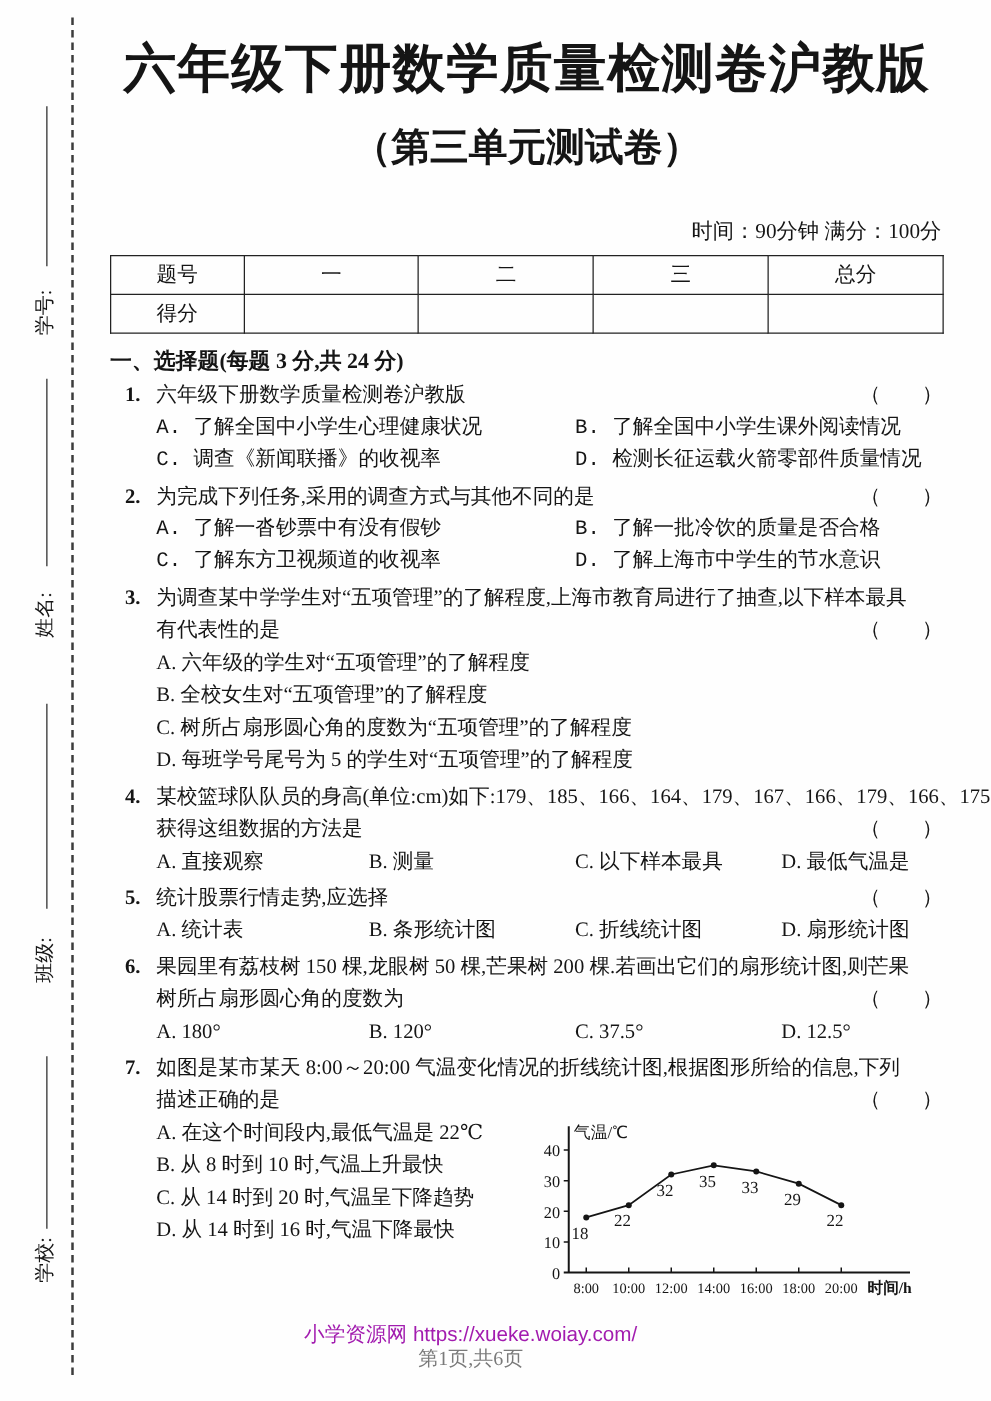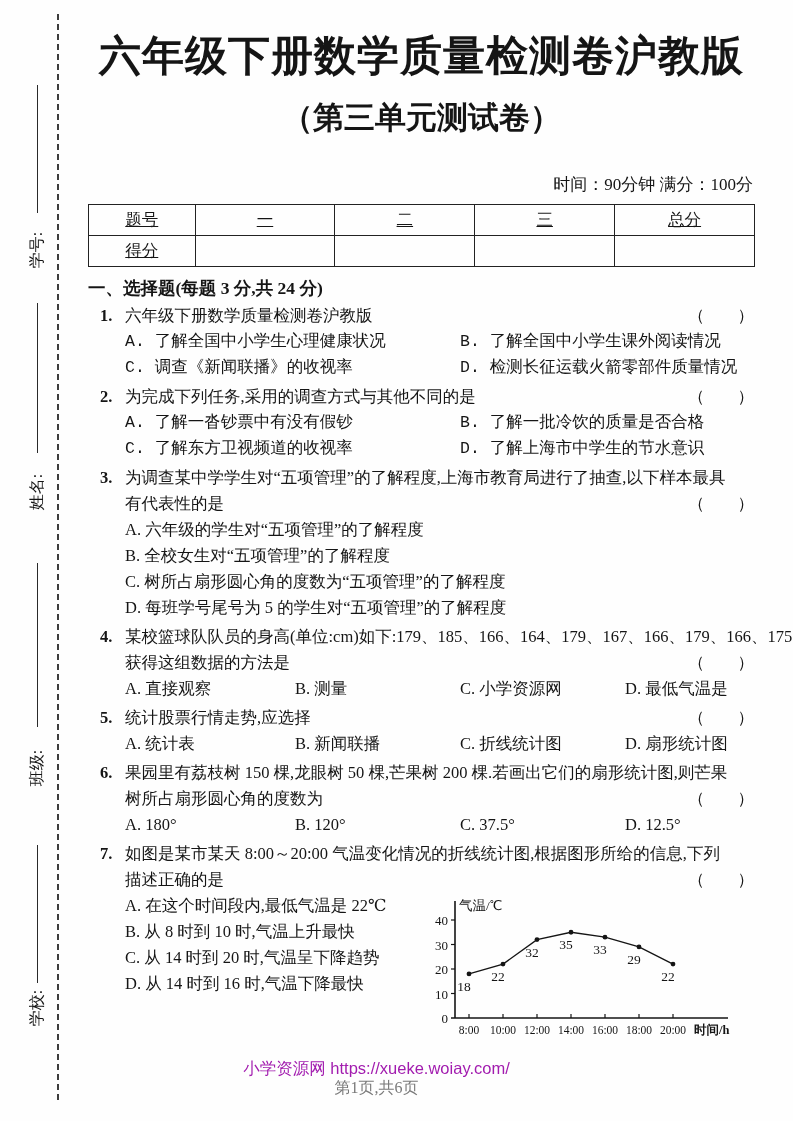--- a/index.html
+++ b/index.html
@@ -22,21 +22,21 @@
   }
   .ml1 { top:240px; } .ml2 { top:482px; } .ml3 { top:758px; } .ml4 { top:998px; }
 
   
   .content { position:absolute; left:88px; top:0; width:667px; }
   .title    { padding-top:30px; text-align:center; font-size:42px; line-height:52px; font-weight:bold; letter-spacing:1px; }
   .subtitle { margin-top:16px; text-align:center; font-size:31px; line-height:40px; font-weight:bold; }
   .time-score { margin-top:36px; text-align:right; font-size:17px; line-height:22px; padding-right:2px; }
 
   table.score { width:100%; margin-top:8px; border-collapse:collapse; font-size:16.5px; }
-  table.score td { border:1.6px solid #222; height:30px; text-align:center; padding:0;text-decoration:underline; }
+  table.score td { border:1.6px solid #222; height:30px; text-align:center; padding:0; }
   table.score td.c0 { width:16%; } table.score td.cx { width:21%; }
 
   .section-title { margin-top:10px; font-size:17.5px; line-height:23px; font-weight:bold; }
 
   .question { position:relative; margin-top:3px; padding-left:37px; font-size:16.5px; }
   .qnum { position:absolute; left:12px; font-weight:bold; line-height:26px; }
   .qline { display:flex; line-height:26px; }
   .qtext { white-space:nowrap; }
   .bracket { margin-left:auto; white-space:nowrap; padding-right:1px; }
   .opt { white-space:nowrap; line-height:26px; }
@@ -145,34 +145,34 @@
       <div class="qline">
           <span class="qtext">某校篮球队队员的身高(单位:cm)如下:179、185、166、164、179、167、166、179、166、175.</span>
         </div>
       <div class="qline">
           <span class="qtext">获得这组数据的方法是</span>
           <span class="bracket">（　　）</span>
         </div>
       <div class="opt-row4">
         <span class="opt">A. 直接观察</span>
         <span class="opt">B. 测量</span>
-        <span class="opt">C. 小学资源网</span>
+        <span class="opt">C. 以下样本最具</span>
         <span class="opt">D. 最低气温是</span>
       </div>
     </div>
 
     <div class="question">
       <span class="qnum">5.</span>
       <div class="qline">
           <span class="qtext">统计股票行情走势,应选择</span>
           <span class="bracket">（　　）</span>
         </div>
       <div class="opt-row4">
         <span class="opt">A. 统计表</span>
-        <span class="opt">B. 新闻联播</span>
+        <span class="opt">B. 条形统计图</span>
         <span class="opt">C. 折线统计图</span>
         <span class="opt">D. 扇形统计图</span>
       </div>
     </div>
 
     <div class="question">
       <span class="qnum">6.</span>
       <div class="qline">
           <span class="qtext">果园里有荔枝树 150 棵,龙眼树 50 棵,芒果树 200 棵.若画出它们的扇形统计图,则芒果</span>
         </div>

